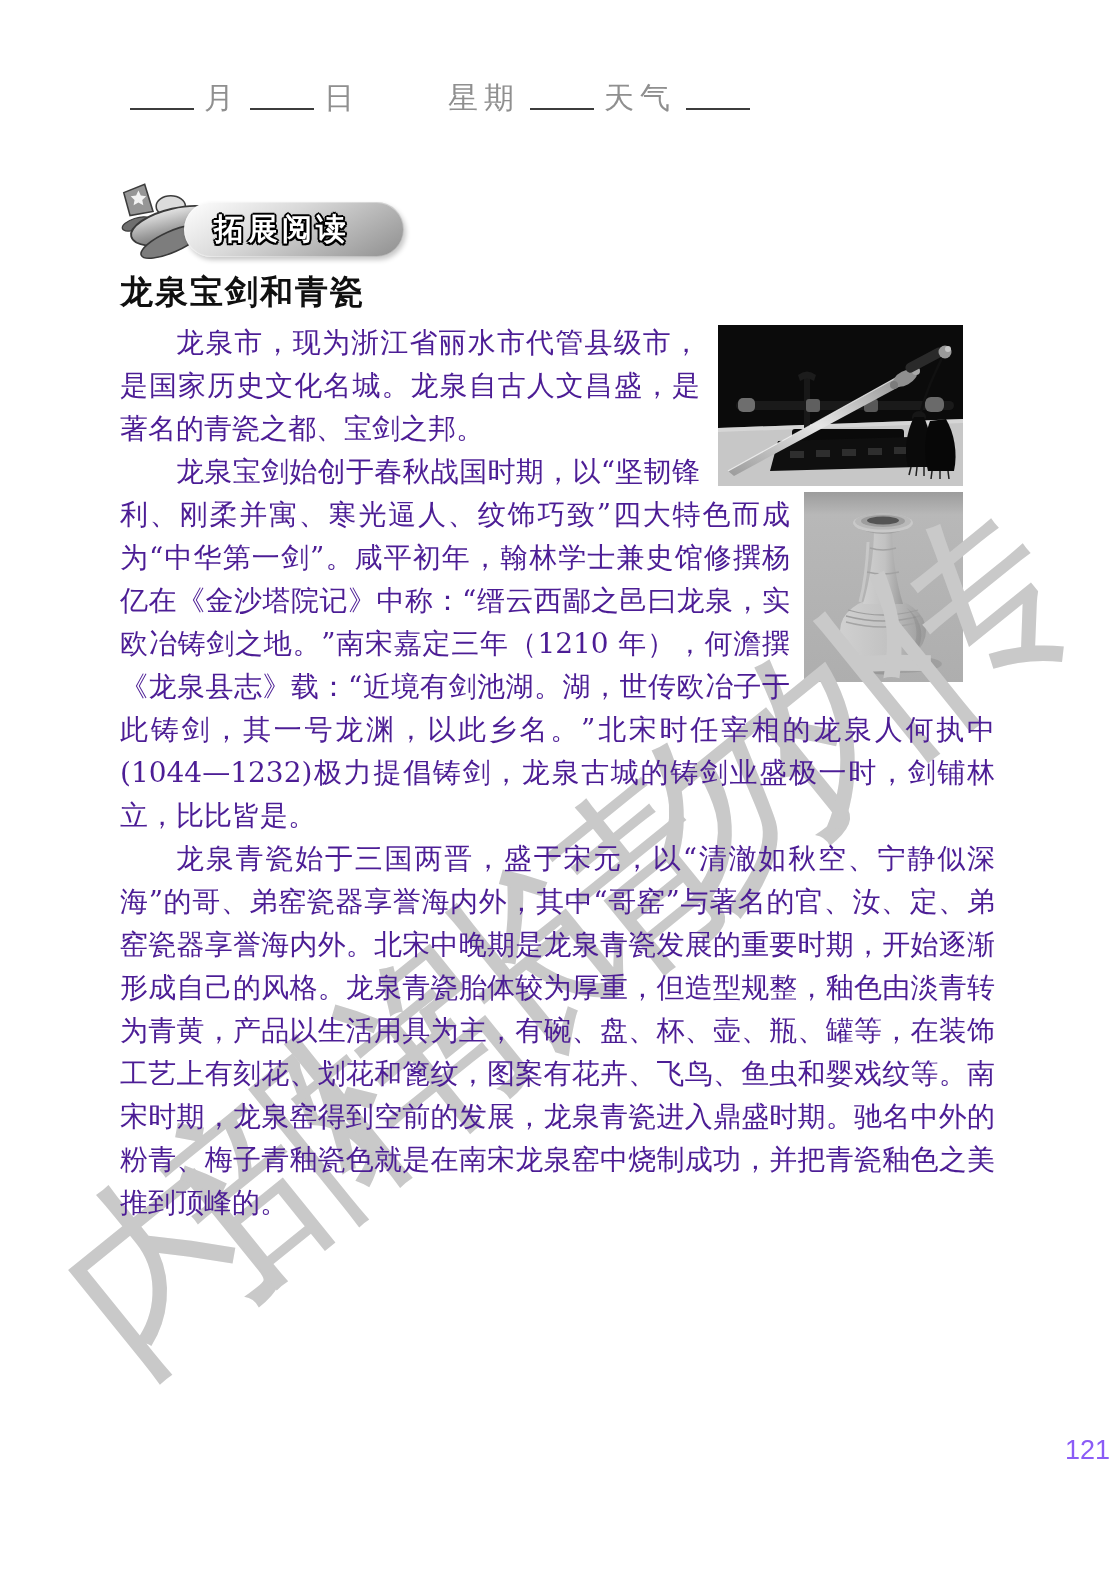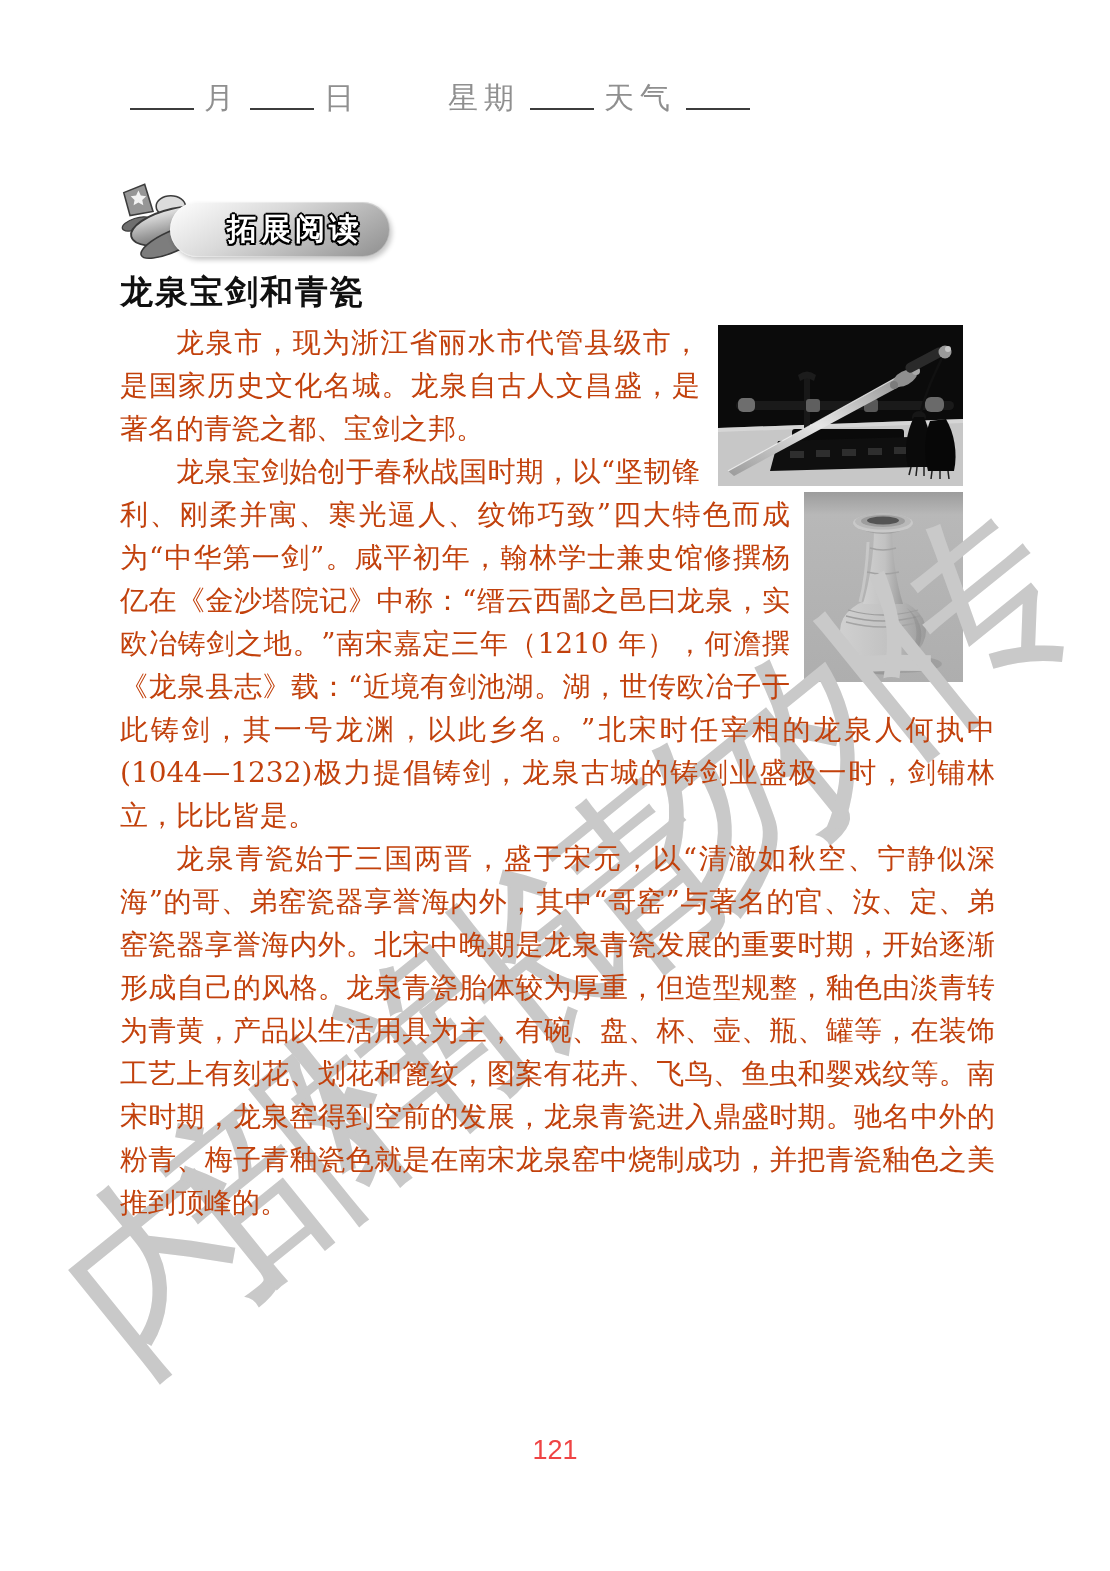--- a/index.html
+++ b/index.html
@@ -18,59 +18,59 @@
   .dateline .blank {
     display:inline-block; width:64px; height:30px; margin:0 10px;
     border-bottom:2px solid #3c3c3c; transform:translateY(2px);
   }
   .dateline .dlabel { letter-spacing:6px; }
   .dateline .gap { margin-left:88px; }
 
   
   .badge { position:relative; margin-top:70px; width:270px; height:72px; z-index:2; }
   .badge-pill {
-    position:absolute; left:50px; top:12px; width:190px; height:55px;
+    position:absolute; left:64px; top:12px; width:190px; height:55px;
     border-radius:28px;
     background:linear-gradient(150deg,#ffffff 0%,#d9d9d9 40%,#8e8e8e 100%);
     box-shadow:2px 3px 5px rgba(0,0,0,.22), inset 0 0 0 1px rgba(255,255,255,.35);
-    display:flex; align-items:center; justify-content:center; padding-left:30px;
+    display:flex; align-items:center; padding-left:30px;
   }
   .badge-label {
     font-family:"Liberation Sans","DejaVu Sans",sans-serif; font-weight:bold;
     font-size:30px; color:#ffffff; letter-spacing:4px;
     text-shadow:-2px 0 #000,2px 0 #000,0 -2px #000,0 2px #000,
       -1.5px -1.5px #000,1.5px -1.5px #000,-1.5px 1.5px #000,1.5px 1.5px #000;
   }
   .plane { position:absolute; left:-8px; top:-12px; width:128px; height:94px; }
 
   
   .title {
     position:relative; z-index:2; margin:8px 0 0; text-align:left;
     font-size:33px; font-weight:bold; color:#101010; letter-spacing:2px;
   }
-  .body { margin-top:6px; font-size:28px; line-height:43px; color:#c2410c; text-align:justify; }
+  .body { margin-top:6px; font-size:28px; line-height:43px; color:#4c1d95; text-align:justify; }
   .body p { position:relative; z-index:2; margin:0; text-indent:2em; }
 
   figure { margin:0; }
   .photo-sword { float:right; width:245px; height:161px; margin:4px 32px 6px 18px; }
   .photo-vase  { float:right; clear:right; width:159px; height:190px; margin:0 32px 10px 14px; }
   .photo-sword svg, .photo-vase svg { display:block; width:100%; height:100%; }
 
   
   .watermark {
     position:absolute; left:90px; top:1190px; z-index:1;
     transform:rotate(-39deg); transform-origin:0 50%;
     font-size:200px; letter-spacing:-55px; white-space:nowrap;
     color:#c9c9c9; pointer-events:none; user-select:none;
   }
 
   .page-number {
-    position:absolute; left:0; right:0; bottom:105px; text-align:center;
+    position:absolute; left:0; right:0; bottom:105px; text-align:right;
     font-family:"Liberation Sans","DejaVu Sans",sans-serif;
-    font-size:27px; color:#ef4444; z-index:2;
+    font-size:27px; color:#8b5cf6; z-index:2;
   }
 </style>
 </head>
 <body>
 
 <div class="page">
 
   <div class="watermark">内部样张 请勿外传</div>
 
   <div class="content">

